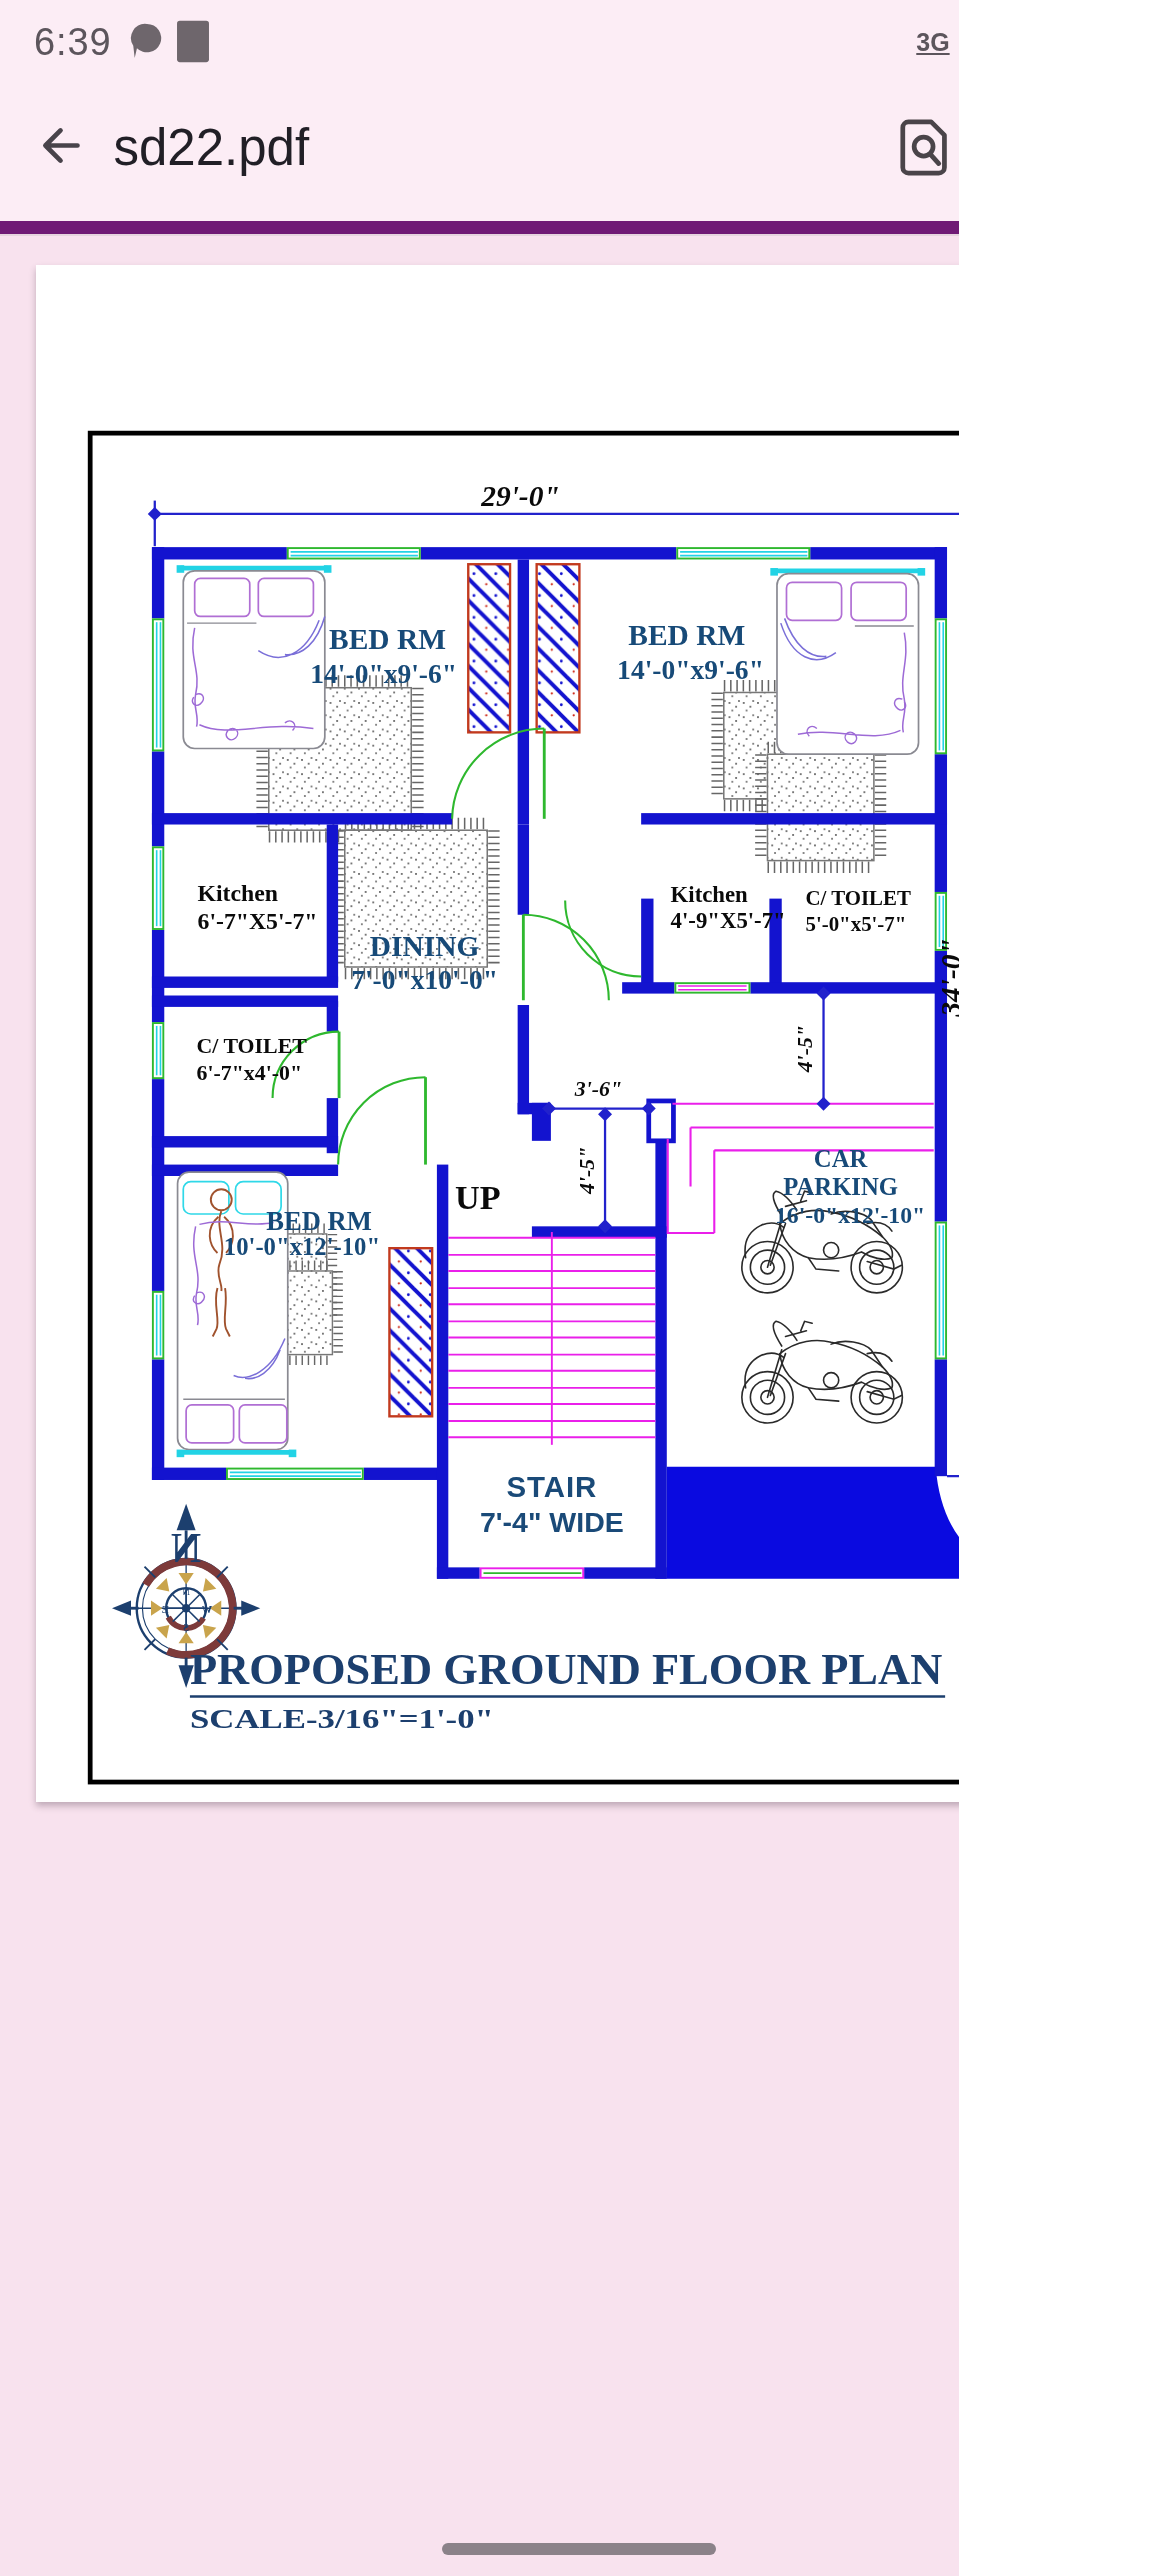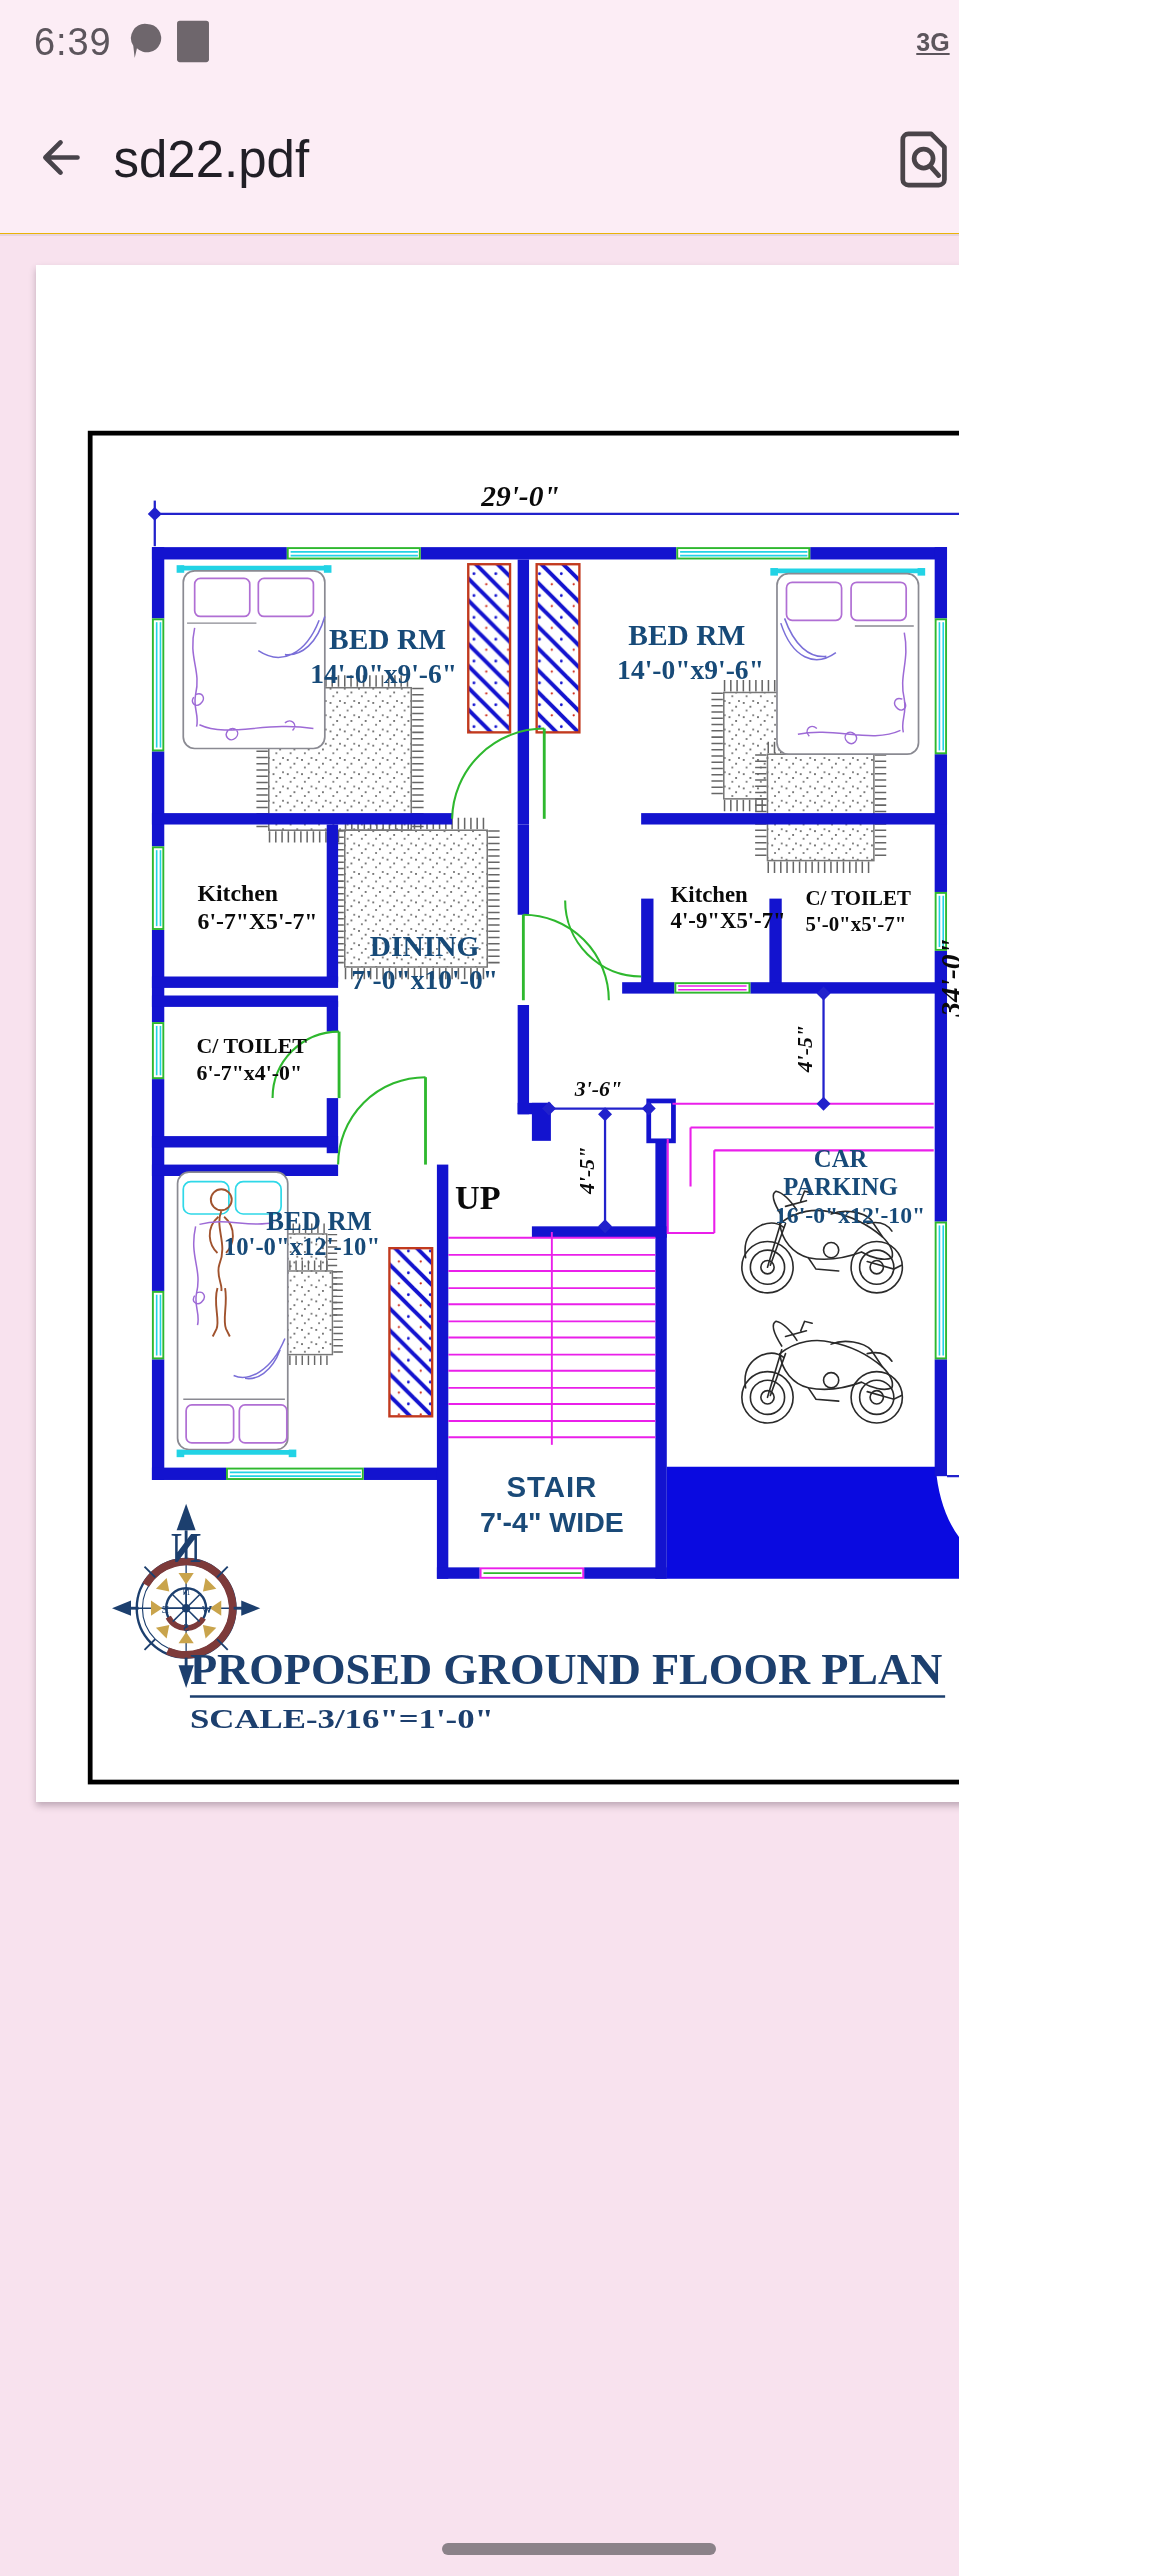--- a/index.html
+++ b/index.html
@@ -1,25 +1,25 @@
 <!DOCTYPE html>
 <html style="font-size:15px"><head>
 <meta charset="utf-8">
 <style>
   html,body{margin:0;padding:0;}
   body{font-family:"Liberation Sans", sans-serif;}
-  .screen{position:relative;width:959px;height:2576px;background:#eab308;overflow:hidden;}
+  .screen{position:relative;width:959px;height:2576px;background:#701a75;overflow:hidden;}
   .statusbar{position:absolute;left:0;top:0;width:1159px;height:85px;background:#fcedf5;
     display:flex;align-items:center;padding:0 34px;box-sizing:border-box;}
   .statusbar .time{font-size:38px;color:#5c555c;letter-spacing:0.9px;}
   .sb-left-icons{display:flex;align-items:center;margin-left:17px;gap:9.5px;}
   .sb-right{margin-left:auto;display:flex;align-items:center;gap:7.6px;}
   .sb-net{font-size:25px;font-weight:bold;color:#5c555c;text-decoration:underline;}
   .sb-batt-text{font-size:43px;color:#5c555c;}
-  .appbar{position:absolute;left:0;top:85px;width:1159px;height:148px;background:#fcedf5;
+  .appbar{position:absolute;left:0;top:73px;width:1159px;height:148px;background:#fcedf5;
     display:flex;align-items:center;padding:0 36px;box-sizing:border-box;text-align:center;}
   .appbar .title{font-size:51px;color:#211f26;margin-left:28.5px;flex:0 1 auto;}
   .appbar .spacer{flex:1;}
   .appbar .icon-btn{margin-left:44px;display:flex;align-items:center;justify-content:center;}
   .divider{position:absolute;left:0;top:234px;width:1159px;height:1.9px;background:#e6d4de;}
   .content{position:absolute;left:0;top:236px;width:1159px;height:2340px;background:#f8e2ee;}
   .page{position:absolute;left:36px;top:28.5px;width:1026px;height:1537px;background:#ffffff;
     box-shadow:0 3.8px 6.6px rgba(60,40,55,0.30);}
   .fab{position:absolute;left:995px;top:2084px;width:127px;height:127px;border-radius:38px;
     background:#e7def9;display:flex;align-items:center;justify-content:center;

